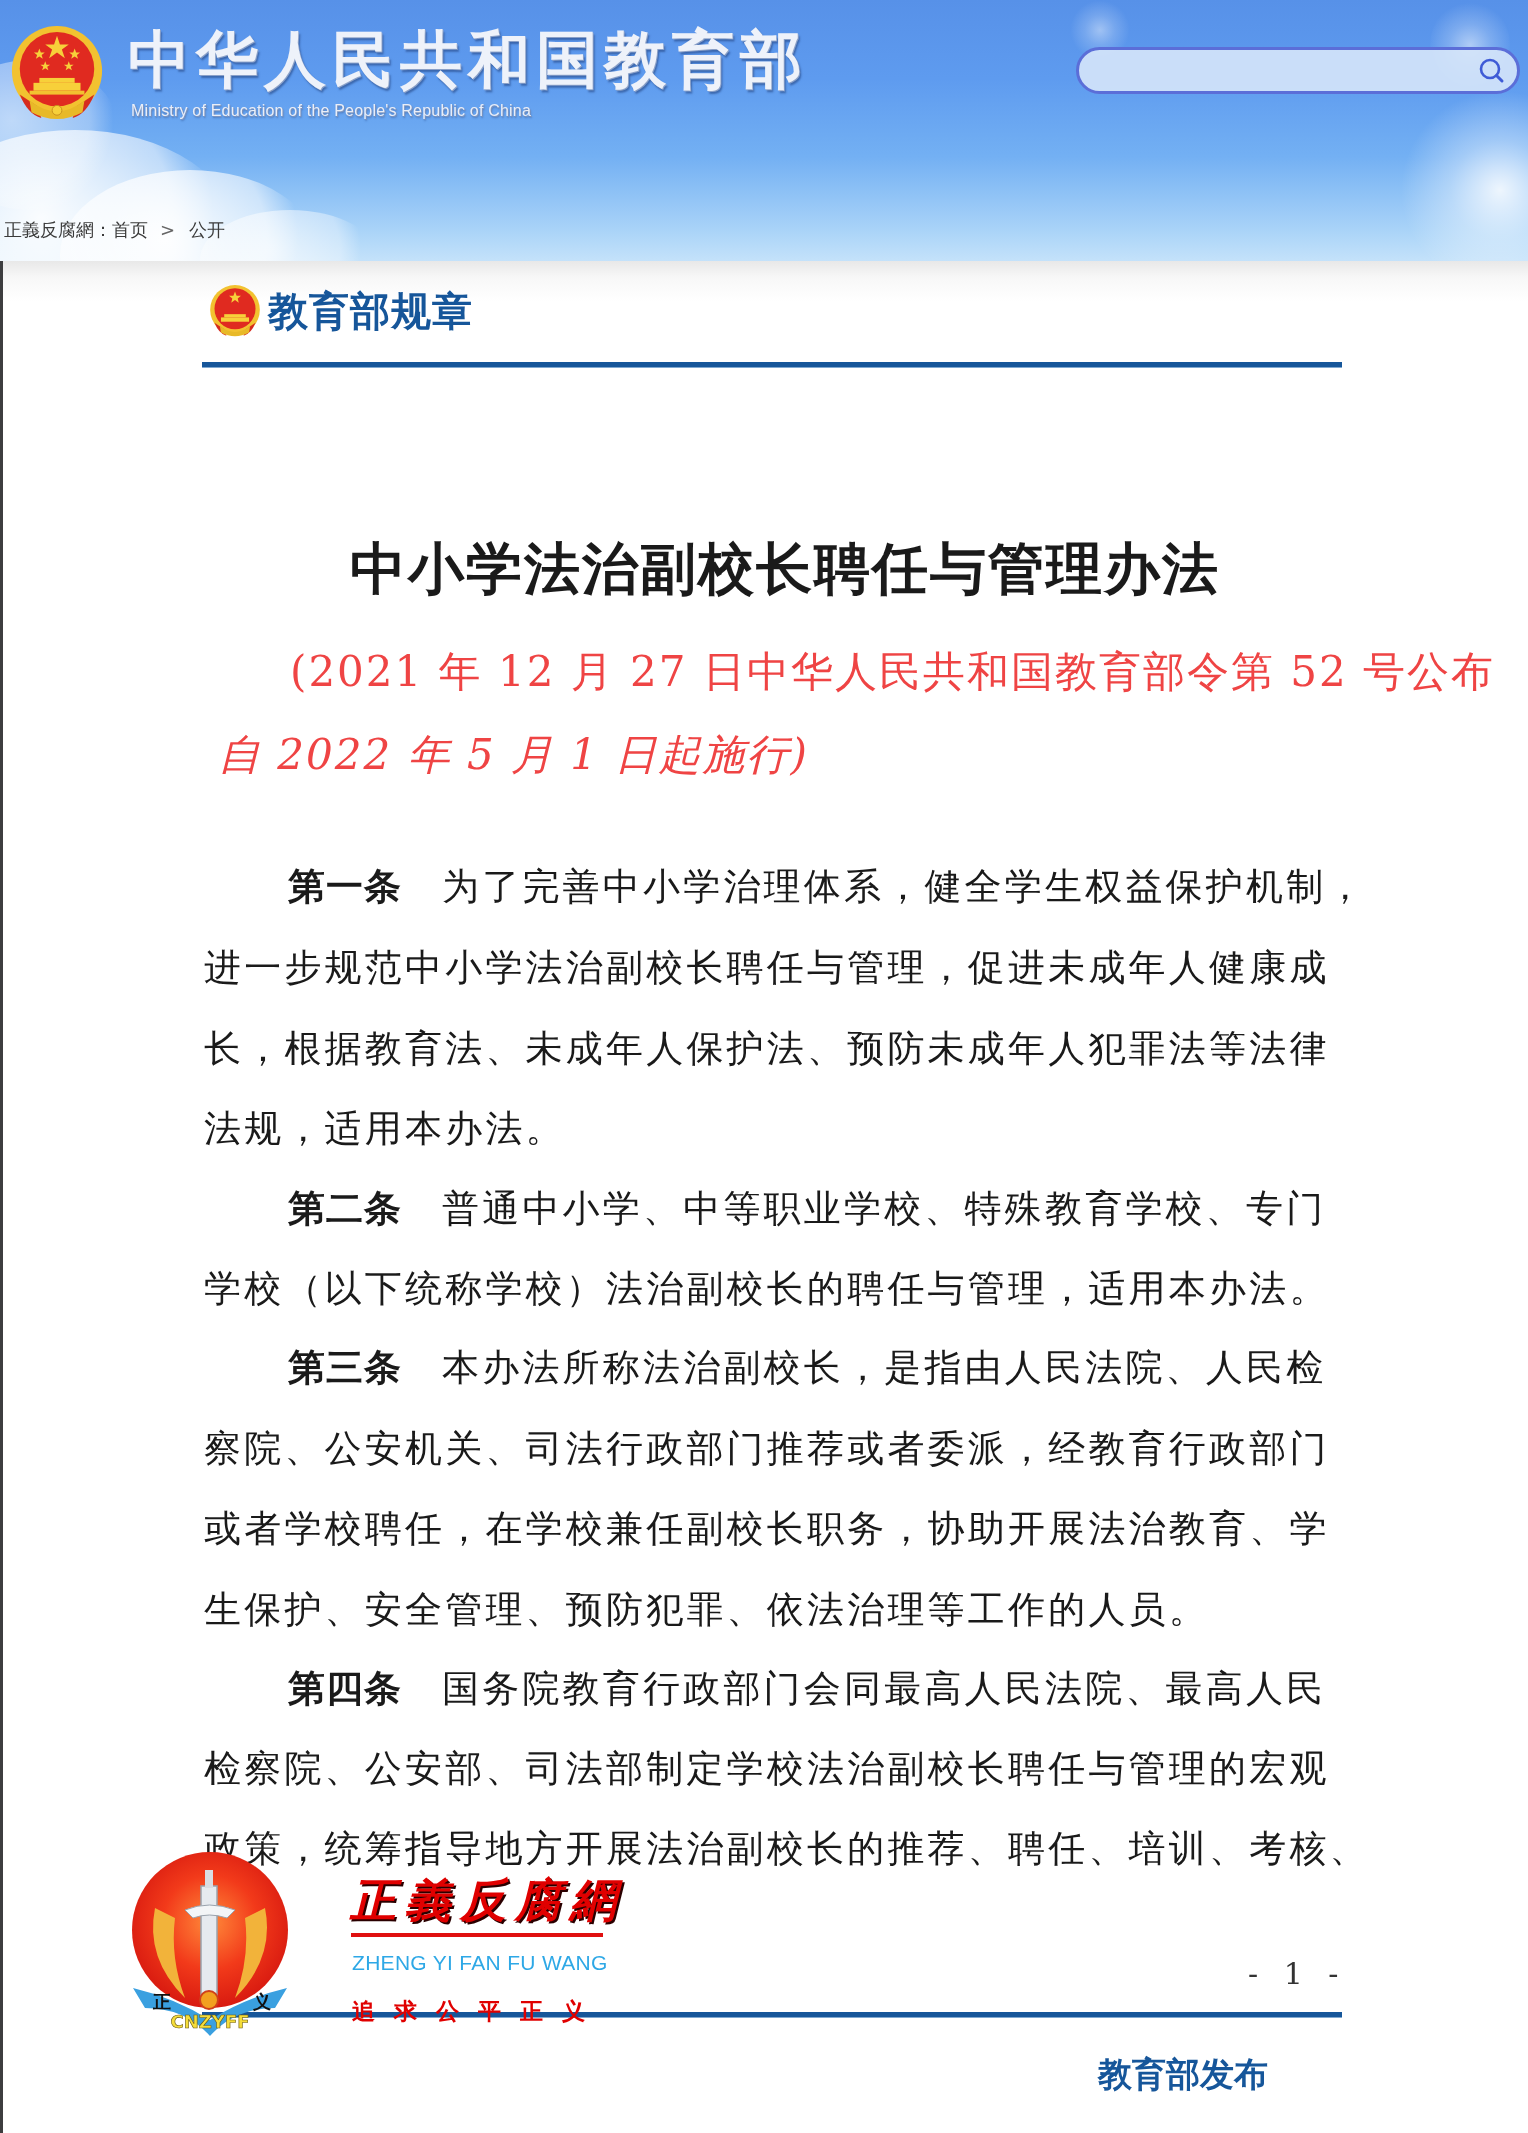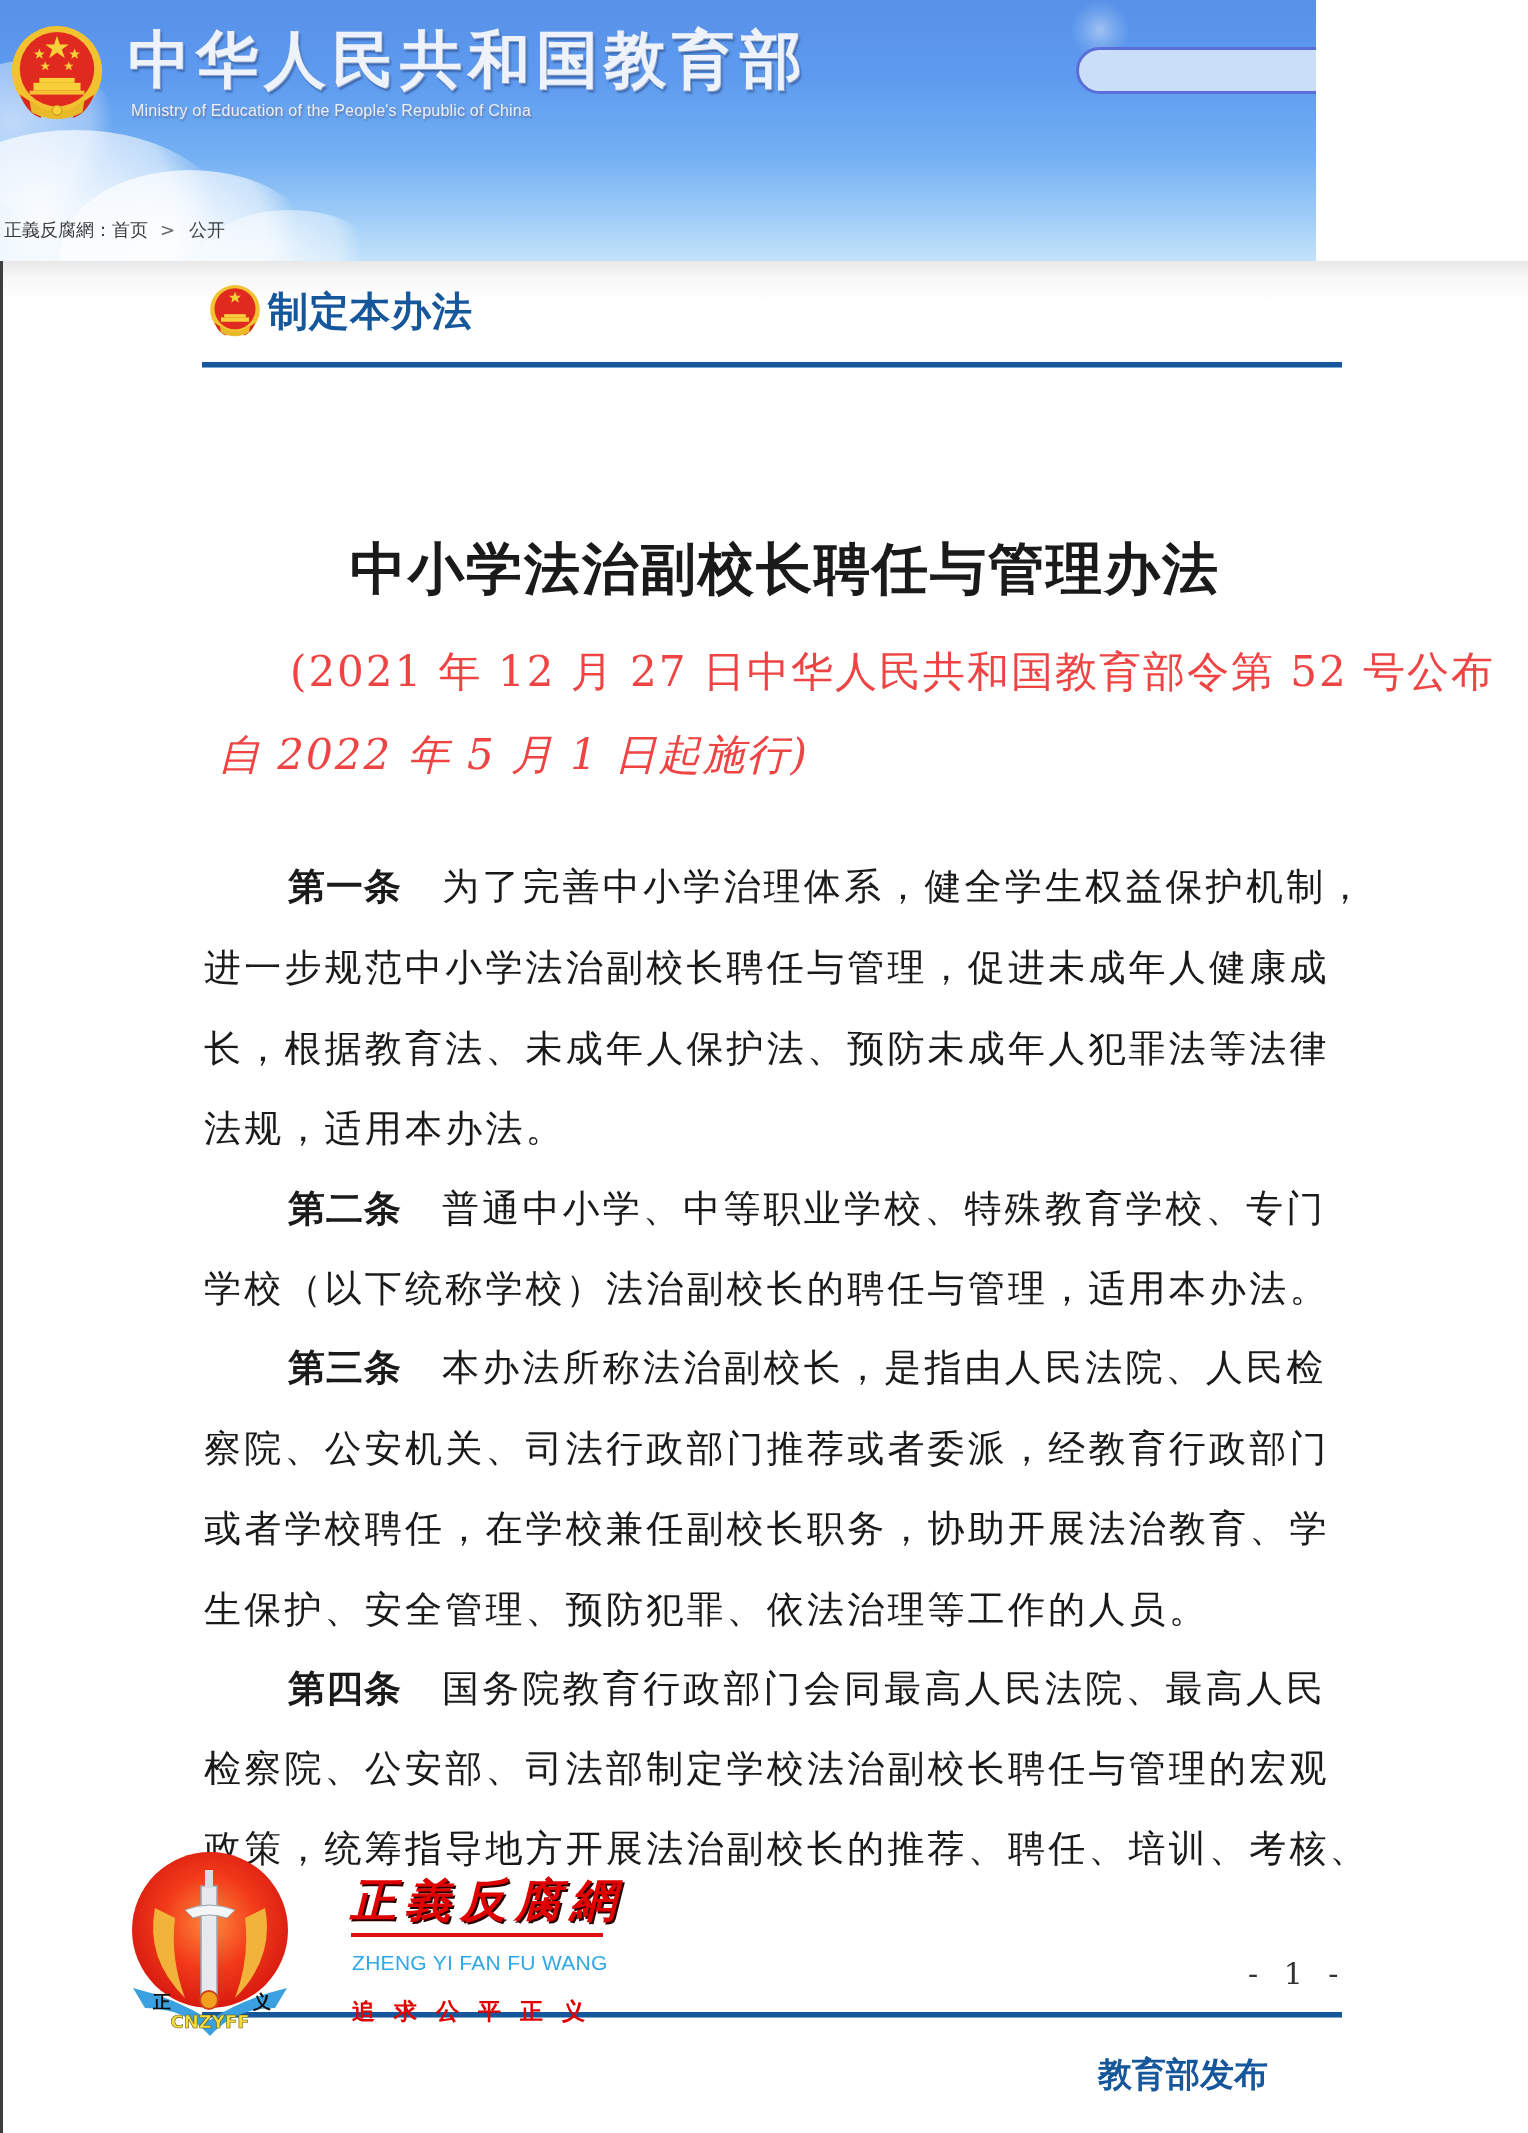--- a/index.html
+++ b/index.html
@@ -1,21 +1,21 @@
 <!DOCTYPE html>
 <html><head>
 <meta charset="utf-8">
 <style>
   * { margin: 0; padding: 0; box-sizing: border-box; }
   html, body { width: 1528px; height: 2133px; overflow: hidden; background: #ffffff; }
   body { position: relative; font-family: "DejaVu Serif", serif; }
 
   
   .banner {
-    position: absolute; left: 0; top: 0; width: 1316px; height: 261px;
+    position: absolute; left: 0; top: 0; width: 1528px; height: 261px;
     background: linear-gradient(180deg, #5791e8 0%, #5e9bef 30%, #73b0f3 60%, #a9d3f8 88%, #c4e2fa 100%);
     overflow: hidden;
   }
   .cloud {
     position: absolute; border-radius: 50%;
     background: radial-gradient(circle at 40% 40%, rgba(255,255,255,0.95), rgba(255,255,255,0.55) 55%, rgba(255,255,255,0) 72%);
   }
   .dandelion {
     position: absolute; border-radius: 50%;
     background: radial-gradient(circle, rgba(255,255,255,0.85) 0%, rgba(255,255,255,0.35) 35%, rgba(255,255,255,0) 70%);
@@ -180,21 +180,21 @@
   <svg class="doc-header-emblem" viewBox="0 0 100 104">
     <ellipse cx="50" cy="48" rx="46" ry="46" fill="#f2c230"></ellipse>
     <ellipse cx="50" cy="46" rx="38" ry="38" fill="#e02a20"></ellipse>
     <polygon points="50,14 53,22 61,22 55,27 57,35 50,30 43,35 45,27 39,22 47,22" fill="#f7d03a"></polygon>
     <rect x="30" y="56" width="40" height="6" fill="#f7d03a"></rect>
     <rect x="24" y="62" width="52" height="8" fill="#f7d03a"></rect>
     <path d="M12 72 Q20 92 34 96 L30 84 Z" fill="#d62a1e"></path>
     <path d="M88 72 Q80 92 66 96 L70 84 Z" fill="#d62a1e"></path>
     <path d="M22 78 Q50 100 78 78 L76 90 Q50 104 24 90 Z" fill="#e8b928"></path>
   </svg>
-  <div class="doc-header-title">制定本办法</div>
+  <div class="doc-header-title">教育部规章</div>
   <div class="rule-blue rule-top"></div>
 
   <h1 class="doc-title">中小学法治副校长聘任与管理办法</h1>
   <div class="doc-sub doc-sub-1">(2021 年 12 月 27 日中华人民共和国教育部令第 52 号公布</div>
   <div class="doc-sub doc-sub-2">自 2022 年 5 月 1 日起施行)</div>
 
   <section>
     <div class="body-line indent" style="top:864px;text-align:right;">
       <span class="article-label">第一条</span><span>为了完善中小学治理体系，健全学生权益保护机制，</span>
     </div>

